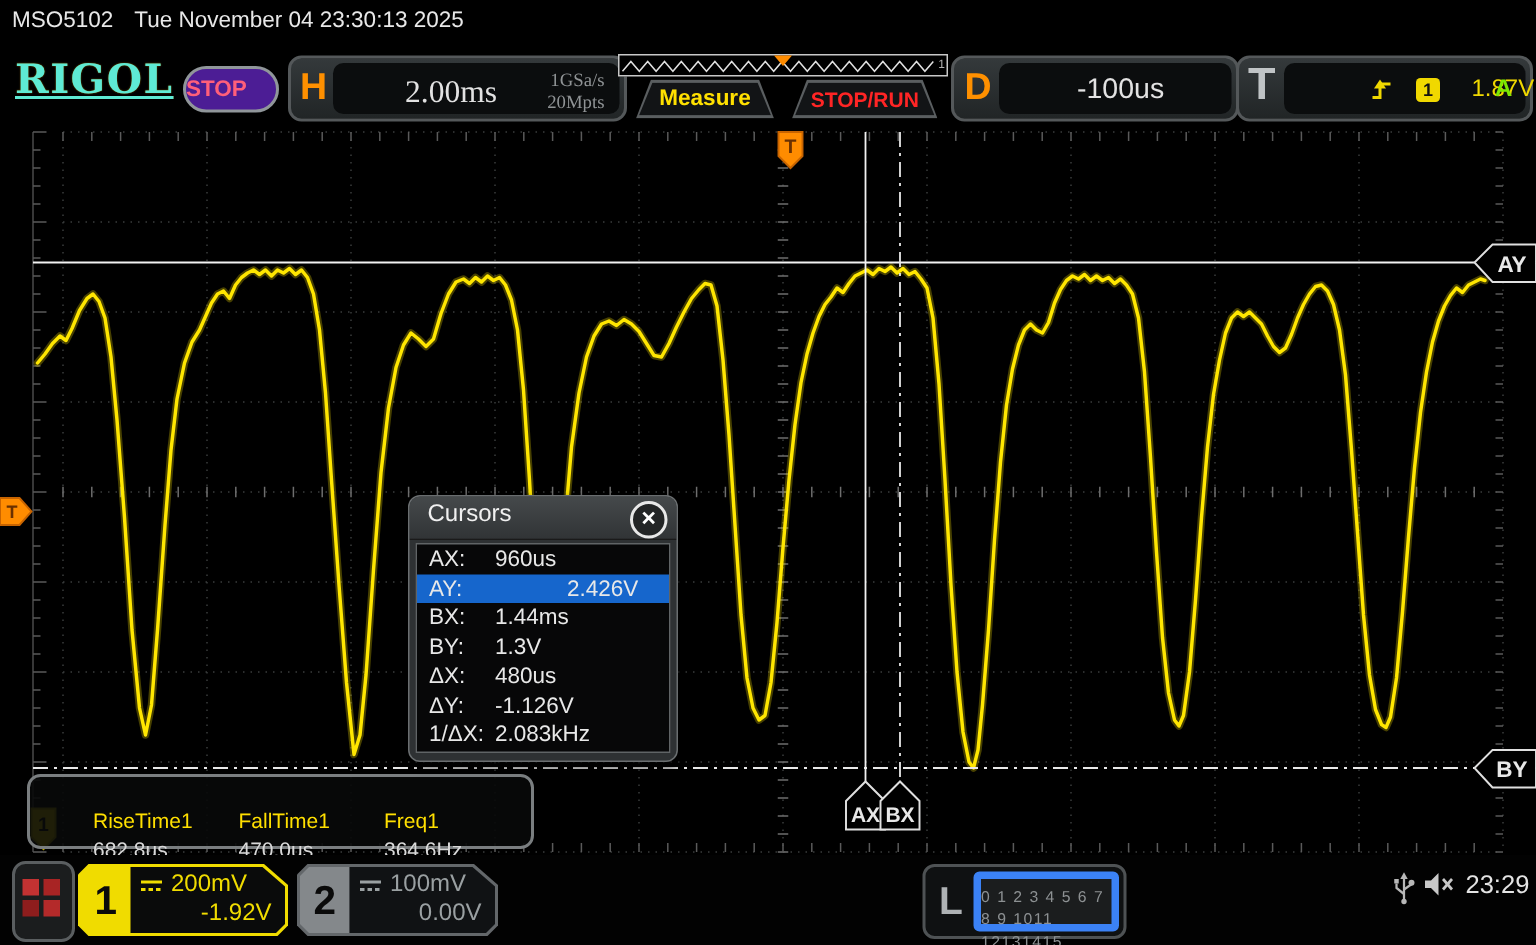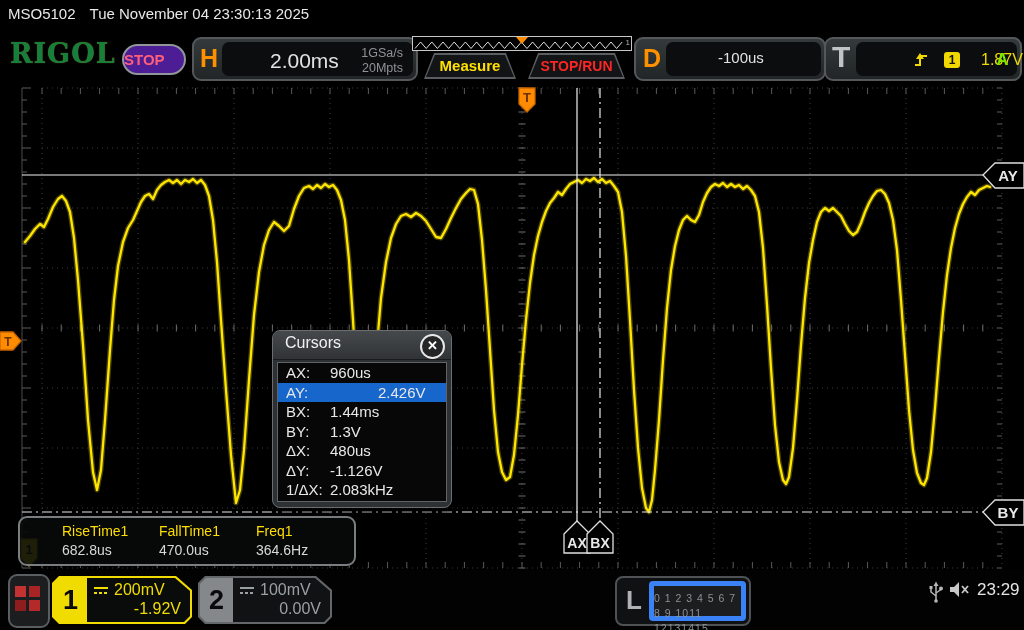--- a/index.html
+++ b/index.html
@@ -6,44 +6,44 @@
   #screen{position:relative;width:1024px;height:630px;background:#000;overflow:hidden;
           font-family:"Liberation Sans",sans-serif;-webkit-font-smoothing:antialiased;}
   .abs{position:absolute;}
   
   #titlebar{left:0;top:0;width:1024px;height:30px;color:#e8e8e8;font-size:15px;line-height:28px;}
   #titlebar .model{margin-left:8px;}
   #titlebar .dt{margin-left:14px;margin-top:26px;}
   
   #menubar{left:0;top:30px;width:1024px;height:55px;}
   #logo{left:10px;top:8px;font-family:"DejaVu Serif",serif;font-weight:bold;font-size:27px;
-        color:#15803d;letter-spacing:1px;text-shadow:0 0 1px #a07000;}
+        color:#5eead4;letter-spacing:1px;text-shadow:0 0 1px #a07000;text-decoration:underline;}
   #stop-pill{left:122px;top:14px;width:60px;height:27px;border:2px solid #90969a;border-radius:16px;
         background:#4c1d95;color:#ff5f7a;font-weight:bold;font-size:15px;line-height:27px;}
   .hpanel{background:linear-gradient(#34393b,#212526);border:2px solid #54585a;border-radius:9px;}
   .hinner{position:absolute;background:#0b0d0e;border-radius:7px;}
   #h-panel{left:192px;top:7px;width:222px;height:40px;}
-  #h-panel .hinner{left:28px;top:3px;right:3px;bottom:3px;}
+  #h-panel .hinner{left:28px;top:3px;right:3px;bottom:3px;font-family:Liberation Serif, serif;}
   #h-letter{left:6px;top:5px;font-size:25px;font-weight:bold;color:#ff9000;}
   #h-scale{left:48px;top:7px;font-size:21px;color:#e2e2e2;}
   #h-rates{right:10px;top:4px;text-align:right;color:#8f9395;font-size:12.5px;line-height:15px;}
   #overview{left:412px;top:6px;width:218px;height:13px;border:1px solid #c8c8c8;background:#000;}
   #ov-tri{left:103px;top:0;width:0;height:0;border-left:6px solid transparent;border-right:6px solid transparent;border-top:7px solid #ff8c00;}
   #ov-badge{right:1px;top:1px;font-size:8px;color:#b0b0b0;line-height:10px;}
   .trap{clip-path:polygon(10px 0,calc(100% - 10px) 0,100% 100%,0 100%);background:#5a5e60;}
   .trap .tin{position:absolute;left:2px;top:2px;right:2px;bottom:2px;background:#121416;
              clip-path:polygon(9px 0,calc(100% - 9px) 0,100% 100%,0 100%);text-align:center;}
   #measure-btn{left:424px;top:23px;width:92px;height:26px;}
   #measure-btn .tin{line-height:22px;color:#ffe000;font-weight:bold;font-size:15px;}
   #stoprun-btn{left:528px;top:23px;width:97px;height:26px;}
   #stoprun-btn .tin{line-height:22px;color:#ff2525;font-weight:bold;font-size:14px;}
   #d-panel{left:634px;top:7px;width:188px;height:40px;}
   #d-panel .hinner{left:30px;top:3px;right:3px;bottom:3px;}
   #d-letter{left:7px;top:5px;font-size:25px;font-weight:bold;color:#ff9000;}
-  #d-value{left:52px;top:7px;font-size:15px;color:#e2e2e2;}
+  #d-value{left:52px;top:7px;font-size:19px;color:#e2e2e2;}
   #t-panel{left:824px;top:7px;width:194px;height:40px;}
   #t-panel .hinner{left:30px;top:3px;right:3px;bottom:3px;}
   #t-letter{left:6px;top:1px;font-size:30px;font-weight:bold;color:#c0c4c6;}
   #t-slope{left:58px;top:10px;}
   #t-badge{left:88px;top:10px;width:16px;height:16px;background:#f0d800;color:#111;border-radius:3px;
            font-size:12px;font-weight:bold;text-align:center;line-height:16px;}
   #t-level{left:125px;top:9px;font-size:16px;color:#f0d800;}
   #t-mode{right:9px;top:9px;font-size:16px;font-weight:bold;color:#7ce800;}
   
   #scope-svg{left:0;top:0;width:1024px;height:630px;pointer-events:none;}
@@ -55,21 +55,21 @@
   #cur-title .t{position:absolute;left:12px;top:3px;font-size:16px;color:#f0f0f0;}
   #cur-close{position:absolute;right:6px;top:3px;width:21px;height:21px;border:2px solid #e8e8e8;border-radius:50%;
              background:#232526;color:#fff;font-size:13px;font-weight:bold;text-align:center;line-height:20px;}
   #cur-body{position:absolute;left:4px;right:4px;top:31px;bottom:5px;background:#070708;border:1px solid #606466;}
   .cur-row{height:19.5px;display:flex;font-size:15px;color:#e8e8e8;line-height:19.5px;}
   .cur-row .l{width:44px;padding-left:8px;}
   .cur-row.hl{background:#1666cc;gap:48px;}
   
   #meas-panel{left:18px;top:516px;width:338px;height:50px;background:rgba(8,9,9,.9);
               border:2px solid #7a7e80;border-radius:9px;display:flex;padding-left:42px;box-sizing:border-box;}
-  .meas-col{width:97px;padding-top:5px;}
+  .meas-col{width:97px;padding-top:21px;}
   .meas-col .ml{color:#ffdf00;font-size:14px;}
   .meas-col .mv{color:#d8d8d8;font-size:14px;margin-top:3px;}
   
   #bottombar{left:0;top:570px;width:1024px;height:60px;background:#020202;}
   #menu-btn{left:8px;top:4px;width:38px;height:50px;background:#1b1d1e;border:2px solid #5a5e60;border-radius:9px;}
   #menu-btn .sq{position:absolute;width:11px;height:11px;}
   .chbtn{position:absolute;top:6px;height:48px;
          clip-path:polygon(7px 0,calc(100% - 16px) 0,100% 14px,100% calc(100% - 7px),calc(100% - 7px) 100%,7px 100%,0 calc(100% - 7px),0 7px);}
   .chin{position:absolute;left:2px;top:2px;right:2px;bottom:2px;display:flex;
         clip-path:polygon(6px 0,calc(100% - 15px) 0,100% 13px,100% calc(100% - 6px),calc(100% - 6px) 100%,6px 100%,0 calc(100% - 6px),0 6px);}

